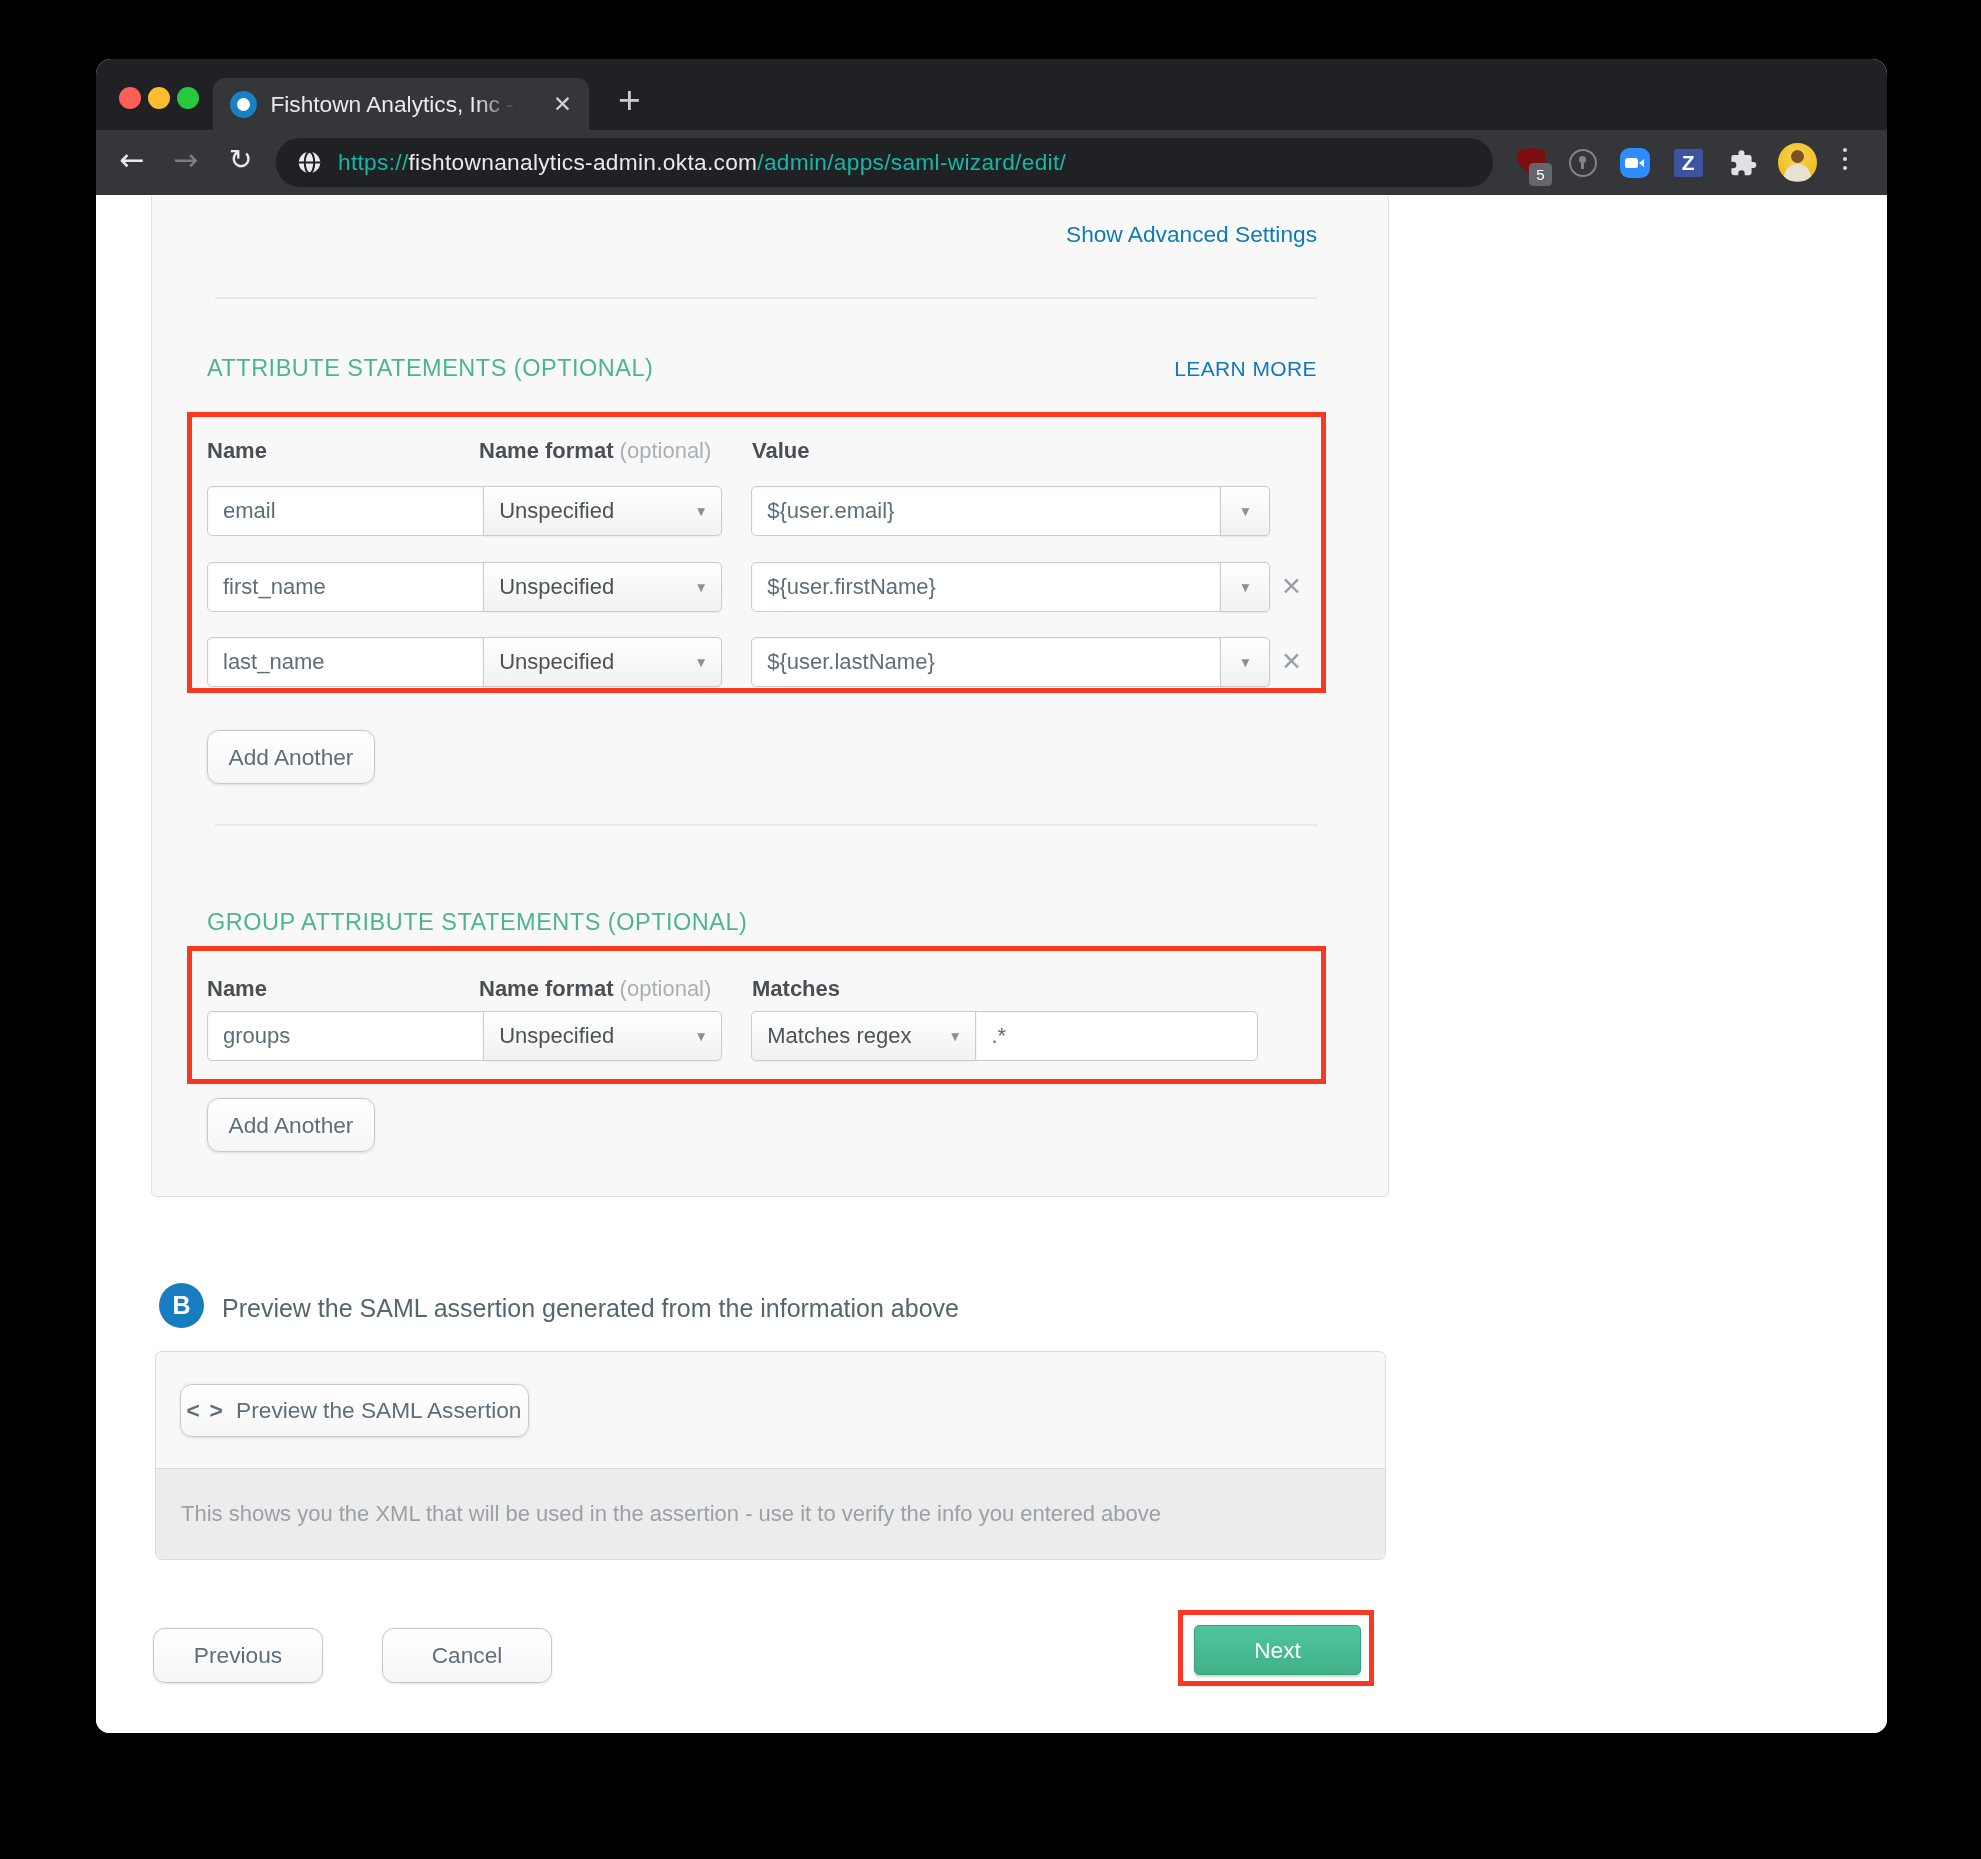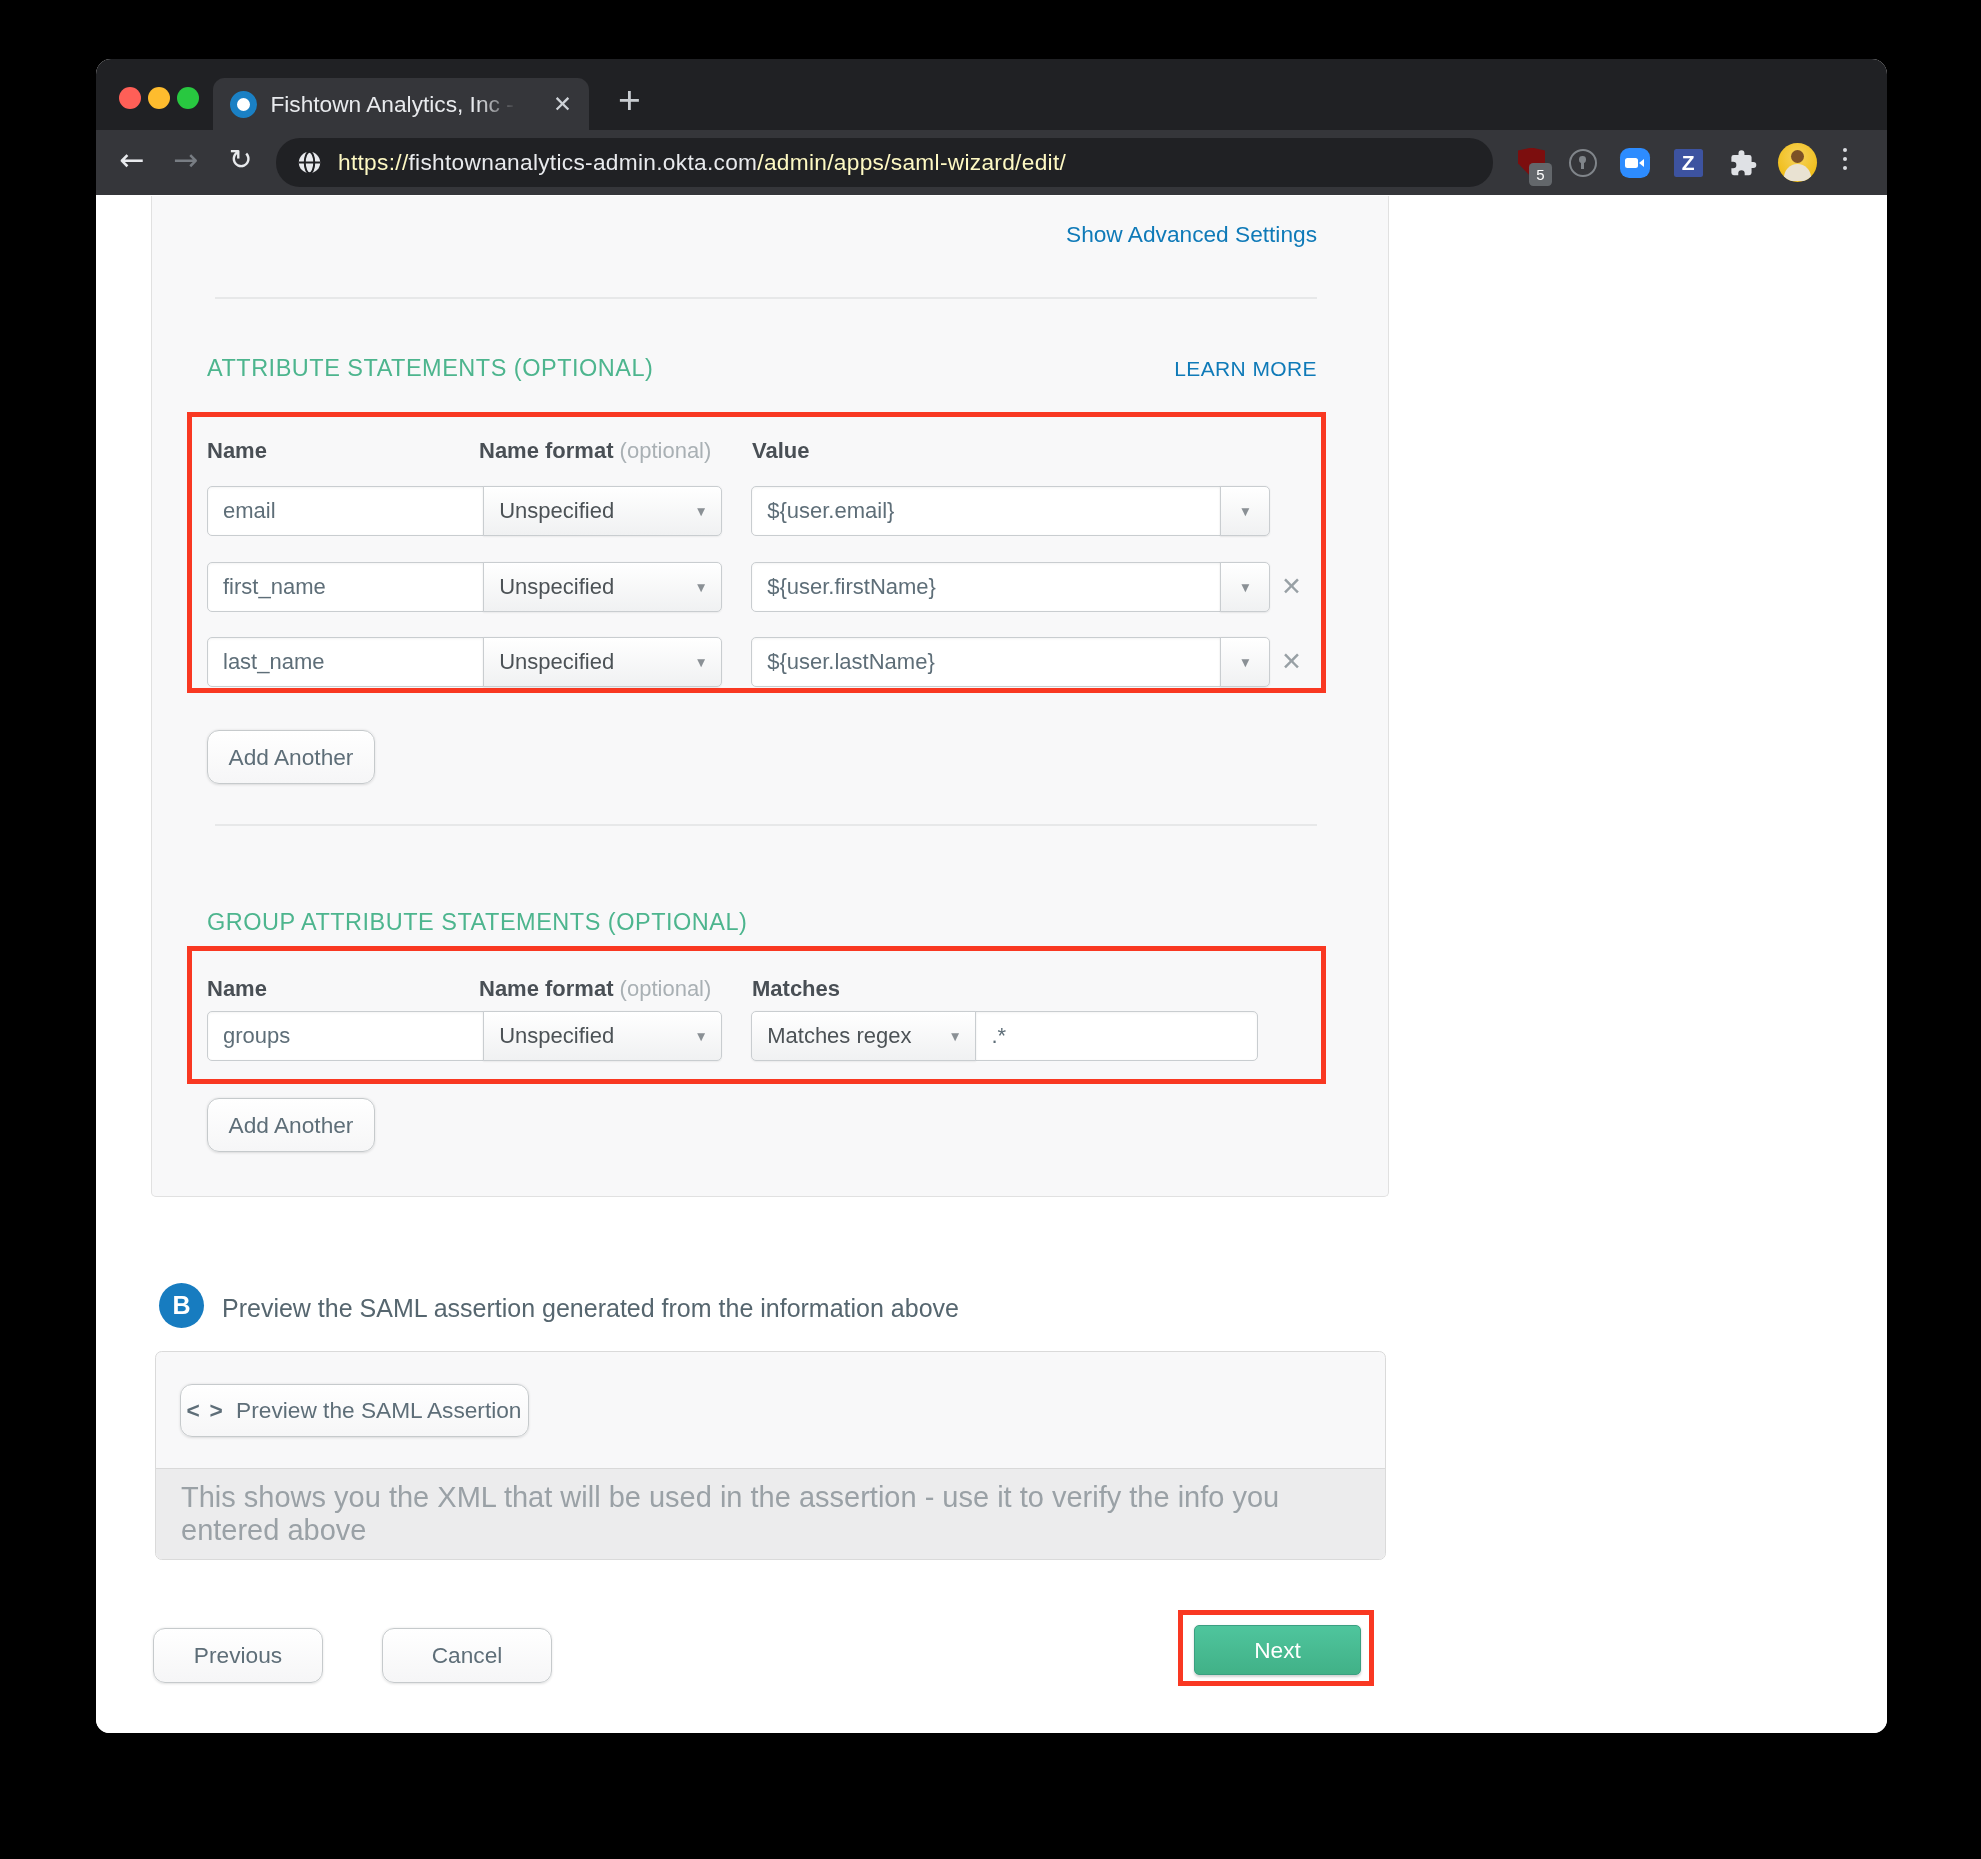--- a/index.html
+++ b/index.html
@@ -27,21 +27,21 @@
   
   .toolbar { position:relative; height:65px; background:#35363a; }
   .nav-ic { position:absolute; top:11.7px; font-size:30px; font-family:"DejaVu Sans",sans-serif; }
   .ic-back { left:23.5px; color:#e8eaed; }
   .ic-fwd  { left:77px; color:#787d83; }
   .ic-reload { left:133px; color:#e8eaed; font-size:28px; top:13.4px; }
   .urlbar { position:absolute; left:180px; top:8.4px; width:1217px; height:49px; border-radius:24px;
             background:#202124; display:flex; align-items:center; padding:0 20px; }
   .globe { flex:none; }
   .url-text { font-size:22.7px; margin-left:15px; white-space:nowrap; letter-spacing:0.3px; }
-  .u-scheme,.u-path { color:#fef9c3; }
+  .u-scheme,.u-path { color:#14b8a6; }
   .u-host { color:#e8eaed; }
 
   .ext { position:absolute; }
   .ublock { left:1422px; top:17.6px; width:27px; height:30px; background:#7c0e0e;
             clip-path:polygon(50% 0,100% 10%,100% 52%,50% 100%,0 52%,0 10%); }
   .ublock-badge { left:1433px; top:33px; width:22.7px; height:22.7px; background:#63676b; border-radius:4.2px;
                   color:#fff; font-size:15px; display:flex; align-items:center; justify-content:center; z-index:2; }
   .onep { left:1473px; top:19.3px; width:28px; height:28px; border-radius:50%; border:2.5px solid #80858a; }
   .onep::before { content:""; position:absolute; left:8.4px; top:5px; width:6.7px; height:6.7px; border-radius:50%; background:#80858a; }
   .onep::after  { content:""; position:absolute; left:10px; top:11px; width:3.4px; height:6.7px; background:#80858a; }
@@ -114,21 +114,21 @@
                  background:#177cc0; color:#fff; font-size:25px; font-weight:bold;
                  display:flex; align-items:center; justify-content:center; }
   .step-heading { position:absolute; left:126px; top:1098px; font-size:25px; color:#56666f; }
 
   .preview-panel { position:absolute; left:59px; top:1155px; width:1231px; height:209px;
                    border:0.8px solid #dadada; border-radius:6.7px; background:#f8f8f9; overflow:hidden; }
   .preview-btn { position:absolute; left:23.5px; top:32px; width:349px; height:53px; }
   .code-icon { font-weight:bold; margin-right:11.7px; letter-spacing:1.7px; color:#5e6e78; }
   .preview-note-strip { position:absolute; left:0; right:0; top:116px; bottom:0; background:#ececed;
                         border-top:0.8px solid #d9d9d9; display:flex; align-items:center;
-                        padding-left:25px; font-size:29px; color:#9aa1a6; }
+                        padding-left:25px; font-size:22px; color:#9aa1a6; }
 
   .prev-btn { position:absolute; left:57px; top:1432px; width:170px; height:55px; }
   .cancel-btn { position:absolute; left:253px; top:1432px; width:170px; height:55px;margin-left:33px; }
   .next-hl { position:absolute; left:1082px; top:1414px; width:196px; height:76px; border:5.9px solid #f93822; }
   .next-btn { position:absolute; left:1098px; top:1429px; width:167px; height:50px; border-radius:5px;
               background:linear-gradient(#4fc59d,#41b187); border:0.8px solid #3b9f81; color:#fff; font-size:22.7px;
               display:flex; align-items:center; justify-content:center; box-shadow:0 1.7px 2.5px rgba(0,0,0,.18); }
 </style>
 </head>
 <body>

